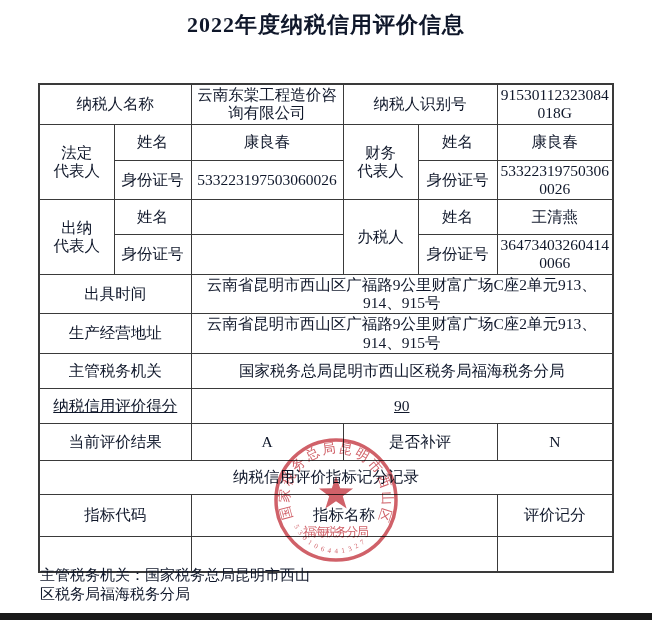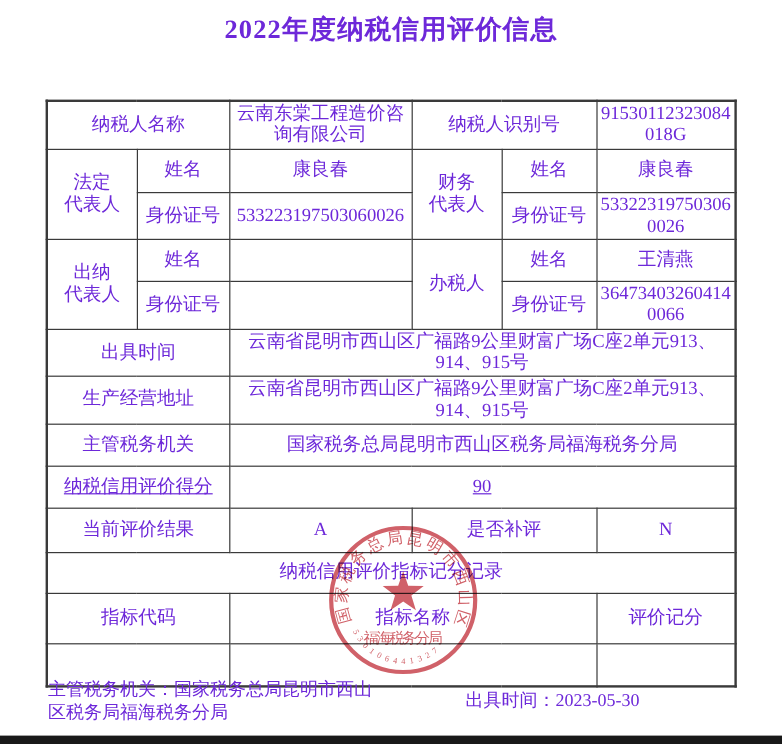--- a/index.html
+++ b/index.html
@@ -2,21 +2,21 @@
 <html><head>
 <meta charset="utf-8">
 <style>
   html,body{margin:0;padding:0;}
   body{background:#fff;}
   .doc{
     position:relative;
     width:652px;height:620px;
     background:#ffffff;
     font-family:"Liberation Serif","DejaVu Serif",serif;
-    color:#6d28d9;
+    color:#0f172a;
     overflow:hidden;
   }
   .title{
     position:absolute;top:10px;left:0;width:652px;
     text-align:center;
     font-size:22px;font-weight:bold;
     letter-spacing:1px;
   }
   table.main{
     position:absolute;left:38px;top:83px;
@@ -169,17 +169,16 @@
     <polygon points="72,48 76.2,60.2 89.1,60.4 78.8,68.2 82.6,80.6 72,73.2 61.4,80.6 65.2,68.2 54.9,60.4 67.8,60.2" fill="#c8454e"></polygon>
     <text x="72" y="108" text-anchor="middle" font-size="12.5" fill="#c8454e" textLength="66" lengthAdjust="spacing" font-family="'Liberation Serif','DejaVu Serif',serif">福海税务分局</text>
     <text font-size="7" fill="#c8454e" font-family="'Liberation Serif','DejaVu Serif',serif">
       <textPath href="#codePath" startOffset="0" textLength="84" lengthAdjust="spacing">530106441327</textPath>
     </text>
   </svg>
 
   <div class="footer-left">主管税务机关：国家税务总局昆明市西山
 区税务局福海税务分局</div>
 
-  <div class="footer-date"><span>出具时间：</span><span>2023-05-30</span></div>
 
   <div class="bottom-bar"></div>
 
 </div>
 
 </body></html>

